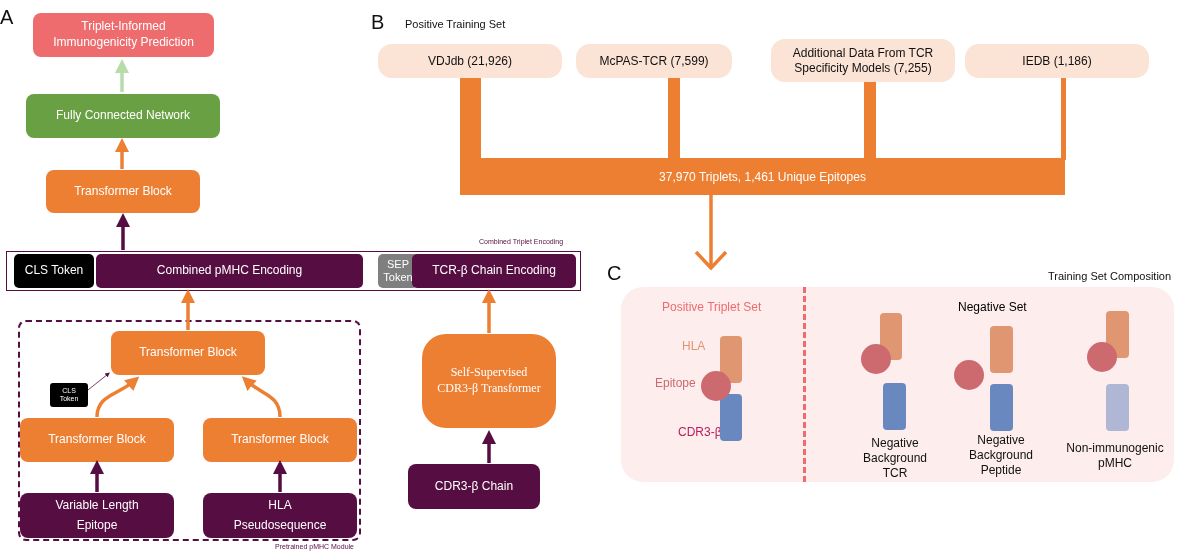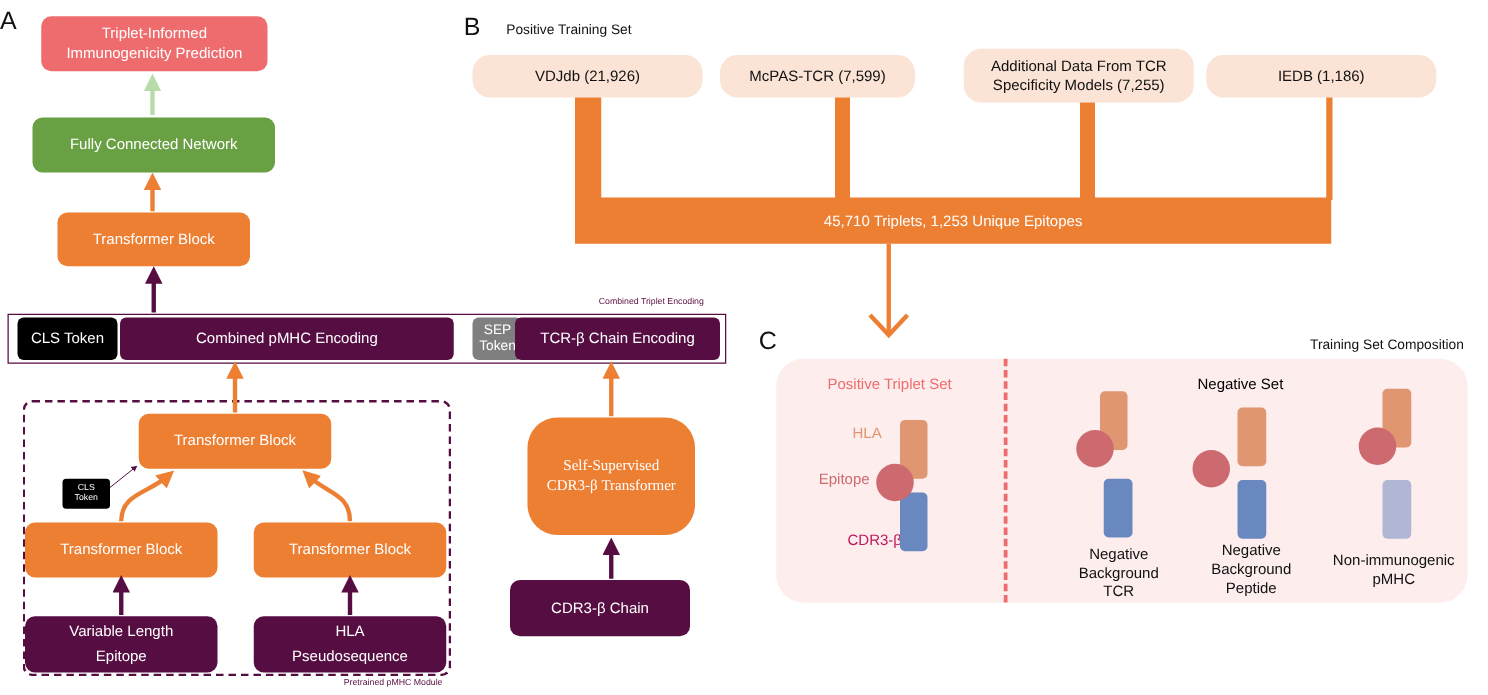--- a/index.html
+++ b/index.html
@@ -52,38 +52,38 @@
 <div class="box orange" style="left:20px; top:418px; width:154px; height:44px;">Transformer Block</div>
 <div class="box orange" style="left:203px; top:418px; width:154px; height:44px;">Transformer Block</div>
 
 <div class="box purple pre" style="left:20px; top:493px; width:154px; height:45px; line-height:1.6;">Variable Length
 Epitope</div>
 <div class="box purple pre" style="left:203px; top:493px; width:154px; height:45px; line-height:1.6;">HLA
 Pseudosequence</div>
 
 <div class="box orange pre" style="left:422px; top:334px; width:134px; height:94px; border-radius:24px;font-family:Liberation Serif, serif;">Self-Supervised
 CDR3-β Transformer</div>
-<div class="box purple" style="left:408px; top:464px; width:144px; height:45px;">CDR3-β Chain</div>
+<div class="box purple" style="left:408px; top:464px; width:132px; height:45px;">CDR3-β Chain</div>
 
 <div class="panel-letter" style="left:371px; top:11px;">B</div>
 <div class="abs" style="left:405px; top:18px; font-size:11px; color:#111;">Positive Training Set</div>
 
 <div class="pill" style="left:378px; top:44px; width:184px; height:34px;">VDJdb (21,926)</div>
 <div class="pill" style="left:576px; top:44px; width:156px; height:34px;">McPAS-TCR (7,599)</div>
 <div class="pill pre" style="left:771px; top:39px; width:184px; height:43px;">Additional Data From TCR
 Specificity Models (7,255)</div>
 <div class="pill" style="left:965px; top:44px; width:184px; height:34px;">IEDB (1,186)</div>
 
 <div class="bar source-branch" style="left: 460px; top: 78px; width: 21px; height: 82px;"></div>
 <div class="bar source-branch" style="left: 668px; top: 78px; width: 12px; height: 82px;"></div>
 <div class="bar source-branch" style="left: 864px; top: 82px; width: 12px; height: 78px;"></div>
 <div class="bar source-branch" style="left: 1061px; top: 78px; width: 5px; height: 82px;"></div>
 
 <div class="bar" style="left:460px; top:158px; width:605px; height:37px; display:flex; align-items:center; justify-content:center;">
-  <span style="color:#fff; font-size:12px;">45,710 Triplets, 1,253 Unique Epitopes</span>
+  <span style="color:#fff; font-size:12px;">37,970 Triplets, 1,461 Unique Epitopes</span>
 </div>
 
 <div class="panel-letter" style="left:607px; top:262px;">C</div>
 <div class="abs" style="left:1048px; top:270px; font-size:11px; color:#111;">Training Set Composition</div>
 
 <div class="abs" style="left:621px; top:287px; width:553px; height:195px; background:#fdeded; border-radius:22px;"></div>
 <div class="abs" style="left:803px; top:287px; width:0; height:195px; border-left:3px dashed #ef6c6e;"></div>
 
 <div class="abs" style="left:662px; top:300px; font-size:12px; color:#ef6c6e;">Positive Triplet Set</div>
 <div class="abs" style="left:682px; top:339px; font-size:12px; color:#e09670;">HLA</div>

